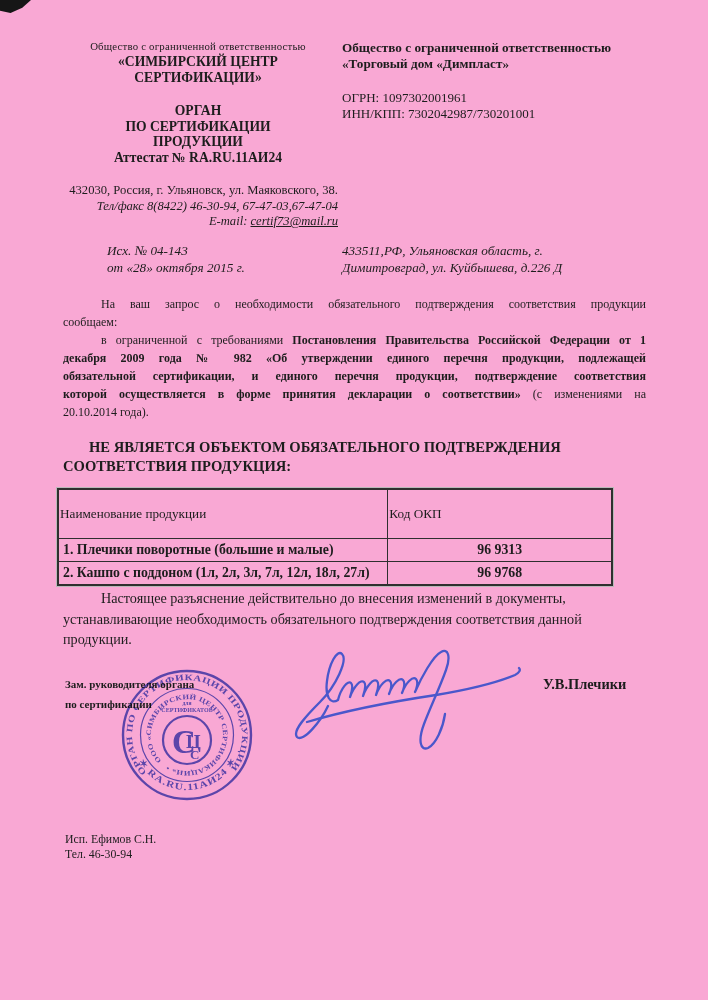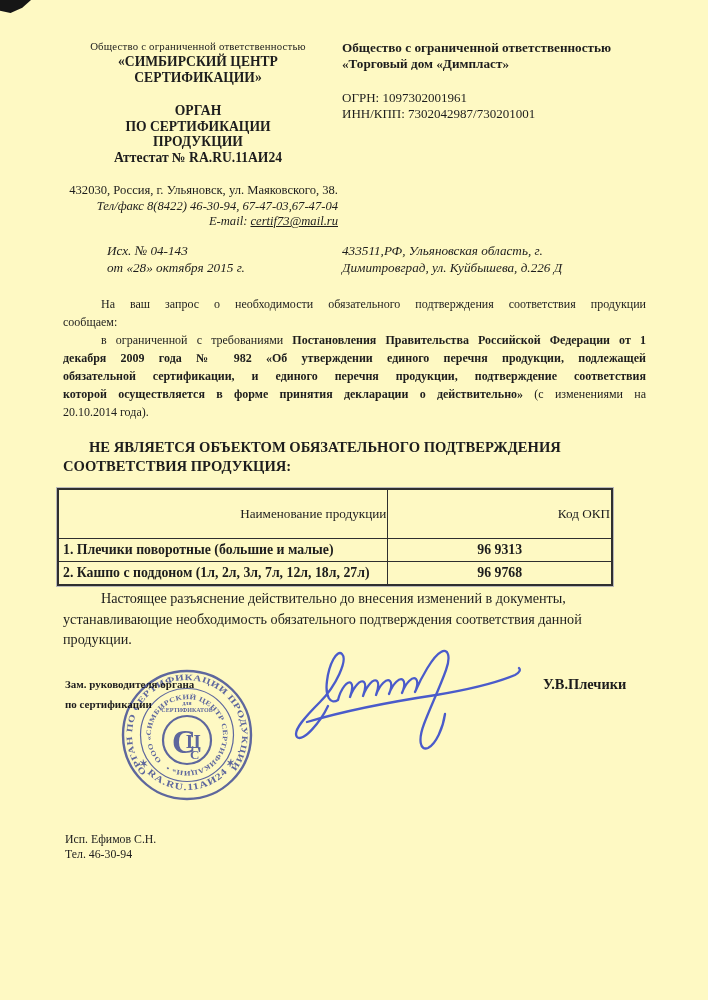--- a/index.html
+++ b/index.html
@@ -1,18 +1,18 @@
 <!DOCTYPE html>
 <html lang="ru"><head>
 <meta charset="utf-8">
 <style>
   html,body{margin:0;padding:0;background:#e8e8e8;}
   .page{
     position:relative; width:708px; height:1000px; margin:0 auto;
-    background:#fef9c3; color:#1d1d1d;
+    background:#f9a8d4; color:#1d1d1d;
     font-family:"Liberation Serif","DejaVu Serif",serif;
     overflow:hidden;
   }
   .abs{position:absolute;}
   
   .corner-mark{left:0;top:0;width:31px;height:13px;background:#161616;
     clip-path:polygon(0 0,100% 0,72% 60%,34% 100%,0 82%);}
   
   .hdr-left{left:66px;top:40px;width:264px;text-align:center;}
   .org-type-sm{font-size:10.8px;letter-spacing:.2px;}
@@ -35,21 +35,21 @@
   .ind{text-indent:38px;}
   .b{font-weight:bold;}
   
   .heading{left:63px;top:438px;width:583px;font-weight:bold;font-size:14.6px;line-height:19px;}
   .heading .l1{padding-left:26px;}
   
   .tbl{left:57px;top:488px;width:556px;}
   table{border-collapse:collapse;width:556px;background:transparent;}
   table,td,th{border:1.6px solid #2f2f2f;}
   table{border-width:2.4px;box-shadow:0 0 0 1px #b9b9b9;}
-  th{font-weight:normal;font-size:13.2px;height:46px;text-align:right;vertical-align:middle;}
+  th{font-weight:normal;font-size:13.2px;height:46px;text-align:left;vertical-align:middle;}
   td{font-weight:bold;font-size:13.8px;height:20px;padding:1px 4px;border-radius:11px;}
   td.code{text-align:center;}
   col.c1{width:331px;} col.c2{width:225px;}
   
   .closing{left:63px;top:588px;width:585px;font-size:14.2px;line-height:20.5px;}
   
   .signer{left:65px;top:674px;font-weight:bold;font-size:11px;line-height:20px;}
   .sig-name{left:543px;top:676px;font-weight:bold;font-size:14.4px;}
   .sig-wrap{left:291px;top:646px;width:236px;height:122px;}
   .stamp-wrap{left:120px;top:668px;width:134px;height:134px;opacity:.86;mix-blend-mode:multiply;}
@@ -101,21 +101,21 @@
     <div>433511,РФ, Ульяновская область, г.</div>
     <div>Димитровград, ул. Куйбышева, д.226 Д</div>
   </div>
 
   <div class="abs body-block">
     <div class="jline ind">На ваш запрос о необходимости обязательного подтверждения соответствия продукции</div>
     <div>сообщаем:</div>
     <div class="jline ind"><span>в ограниченной с требованиями </span><span class="b">Постановления Правительства Российской Федерации от 1</span></div>
     <div class="jline b">декабря 2009 года № 982 «Об утверждении единого перечня продукции, подлежащей</div>
     <div class="jline b">обязательной сертификации, и единого перечня продукции, подтверждение соответствия</div>
-    <div class="jline"><span class="b">которой осуществляется в форме принятия декларации о действительно»</span><span> (с изменениями на</span></div>
+    <div class="jline"><span class="b">которой осуществляется в форме принятия декларации о соответствии»</span><span> (с изменениями на</span></div>
     <div>20.10.2014 года).</div>
   </div>
 
   <div class="abs heading">
     <div class="l1">НЕ ЯВЛЯЕТСЯ ОБЪЕКТОМ ОБЯЗАТЕЛЬНОГО ПОДТВЕРЖДЕНИЯ</div>
     <div>СООТВЕТСТВИЯ ПРОДУКЦИЯ:</div>
   </div>
 
   <div class="abs tbl">
     <table>

